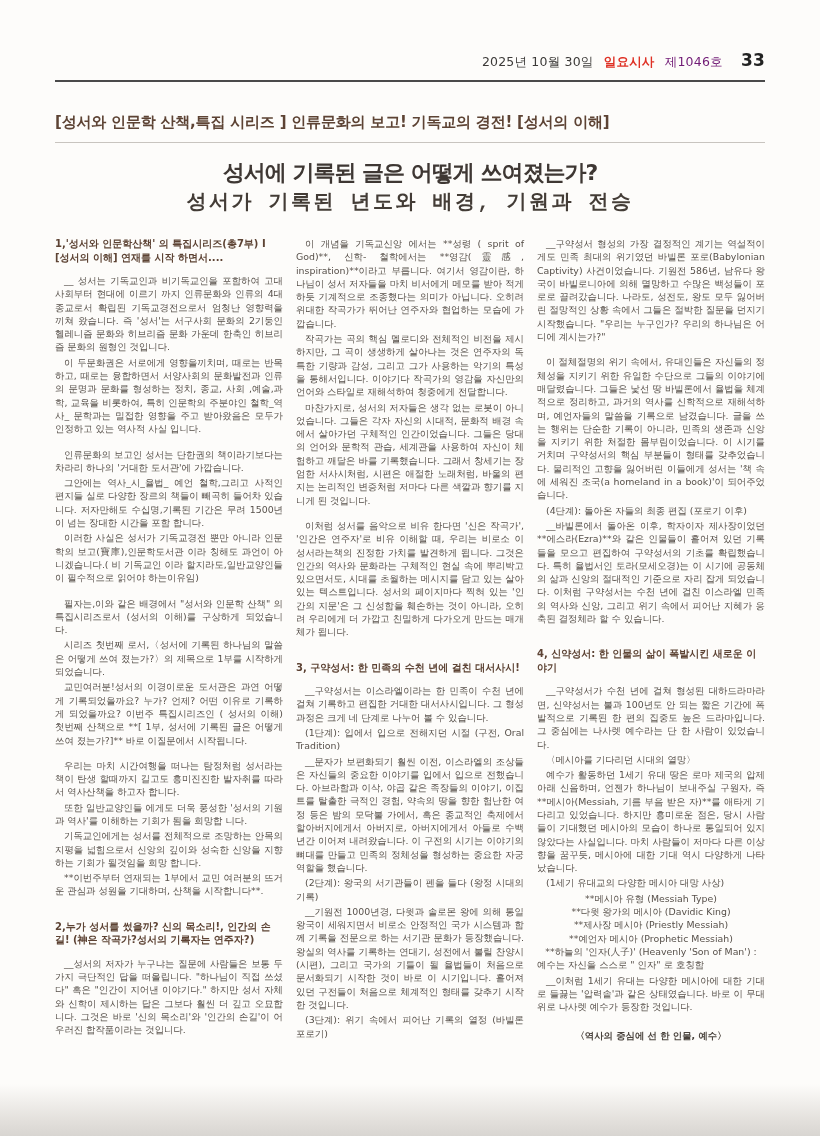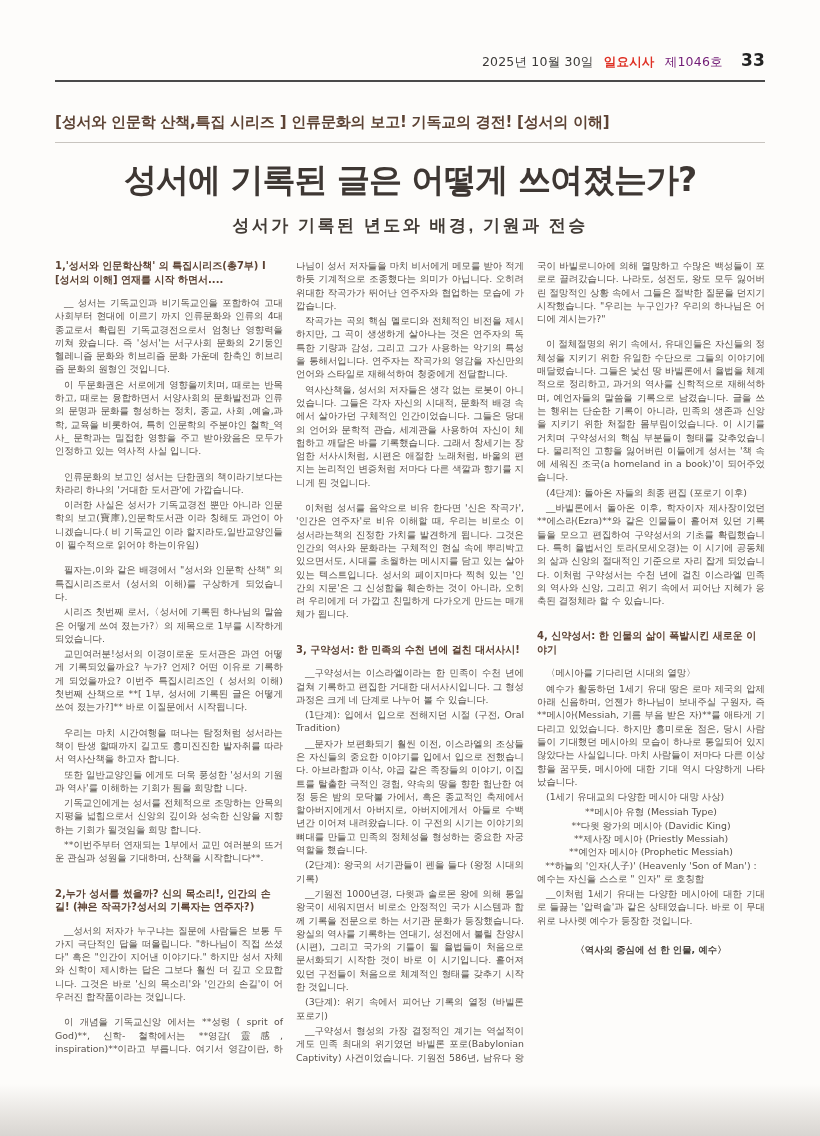--- a/index.html
+++ b/index.html
@@ -26,27 +26,27 @@
   .page-no{font-size:17px;font-weight:bold;color:#222;display:inline-block;margin-left:14px;}
   .rule-dark{height:2px;background:#4a4a4a;margin-top:9px;}
   
   .kicker{
     margin-top:31px;font-size:15px;font-weight:bold;color:#5d4334;
     letter-spacing:-.2px;
   }
   .rule-light{height:1px;background:#c8c4bf;margin-top:10px;}
   
   .headline{
-    margin-top:15px;text-align:center;font-size:33px;font-weight:800;
+    margin-top:15px;text-align:center;font-size:22px;font-weight:800;
     color:#3e3733;letter-spacing:-1px;
   }
   .deck{
-    margin-top:11px;text-align:center;font-size:17px;font-weight:bold;
+    margin-top:0;text-align:center;font-size:20px;font-weight:bold;
     color:#433c36;letter-spacing:2.5px;
-    font-family:Liberation Sans, sans-serif;
+    font-family:Liberation Mono, monospace;
   }
   
   .cols{
     margin-top:22px;height:806px;overflow:hidden;
     column-count:3;column-gap:13px;column-fill:auto;
     font-size:9.4px;line-height:13.3px;color:#57504a;
     text-align:justify;
   }
   .sec-h{
     font-weight:bold;color:#5d4334;font-size:10px;line-height:13.5px;
@@ -77,46 +77,48 @@
   <div class="rule-light"></div>
 
   <div class="headline">성서에 기록된 글은 어떻게 쓰여졌는가?</div>
   <div class="deck">성서가 기록된 년도와 배경, 기원과 전승</div>
 
   <div class="cols">
     <div class="sec-h first">1,'성서와 인문학산책' 의 특집시리즈(총7부) I [성서의 이해] 연재를 시작 하면서....</div>
     <p class="para">__ 성서는 기독교인과 비기독교인을 포함하여 고대사회부터 현대에 이르기 까지 인류문화와 인류의 4대종교로서 확립된 기독교경전으로서 엄청난 영향력을 끼쳐 왔습니다. 즉 '성서'는 서구사회 문화의 2기둥인 헬레니즘 문화와 히브리즘 문화 가운데 한축인 히브리즘 문화의 원형인 것입니다.</p>
     <p class="para">이 두문화권은 서로에게 영향을끼치며, 때로는 반목하고, 때로는 융합하면서 서양사회의 문화발전과 인류의 문명과 문화를 형성하는 정치, 종교, 사회 ,예술,과학, 교육을 비롯하여, 특히 인문학의 주분야인 철학_역사_ 문학과는 밀접한 영향을 주고 받아왔음은 모두가 인정하고 있는 역사적 사실 입니다.</p>
     <p class="para gap">인류문화의 보고인 성서는 단한권의 책이라기보다는 차라리 하나의 '거대한 도서관'에 가깝습니다.</p>
+    <p class="para">그안에는 역사_시_율법_ 예언 철학,그리고 사적인 편지들 실로 다양한 장르의 책들이 빼곡히 들어차 있습니다. 저자만해도 수십명,기록된 기간은 무려 1500년이 넘는 장대한 시간을 포함 합니다.</p>
     <p class="para">이러한 사실은 성서가 기독교경전 뿐만 아니라 인문학의 보고(寶庫),인문학도서관 이라 칭해도 과언이 아니겠습니다.( 비 기독교인 이라 할지라도,일반교양인들이 필수적으로 읽어야 하는이유임)</p>
     <p class="para gap">필자는,이와 같은 배경에서 "성서와 인문학 산책" 의 특집시리즈로서 (성서의 이해)를 구상하게 되었습니다.</p>
     <p class="para">시리즈 첫번째 로서,〈성서에 기록된 하나님의 말씀은 어떻게 쓰여 졌는가?〉의 제목으로 1부를 시작하게 되었습니다.</p>
     <p class="para">교민여러분!성서의 이경이로운 도서관은 과연 어떻게 기록되었을까요? 누가? 언제? 어떤 이유로 기록하게 되었을까요? 이번주 특집시리즈인 ( 성서의 이해) 첫번째 산책으로 **[ 1부, 성서에 기록된 글은 어떻게 쓰여 졌는가?]** 바로 이질문에서 시작됩니다.</p>
     <p class="para gap">우리는 마치 시간여행을 떠나는 탐정처럼 성서라는 책이 탄생 할때까지 길고도 흥미진진한 발자취를 따라서 역사산책을 하고자 합니다.</p>
     <p class="para">또한 일반교양인들 에게도 더욱 풍성한 '성서의 기원과 역사'를 이해하는 기회가 됨을 희망합 니다.</p>
     <p class="para">기독교인에게는 성서를 전체적으로 조망하는 안목의 지평을 넓힘으로서 신앙의 깊이와 성숙한 신앙을 지향하는 기회가 될것임을 희망 합니다.</p>
     <p class="para">**이번주부터 연재되는 1부에서 교민 여러분의 뜨거운 관심과 성원을 기대하며, 산책을 시작합니다**.</p>
     <div class="sec-h">2,누가 성서를 썼을까? 신의 목소리!, 인간의 손길! (神은 작곡가?성서의 기록자는 연주자?)</div>
     <p class="para">__성서의 저자가 누구냐는 질문에 사람들은 보통 두 가지 극단적인 답을 떠올립니다. "하나님이 직접 쓰셨다" 혹은 "인간이 지어낸 이야기다." 하지만 성서 자체와 신학이 제시하는 답은 그보다 훨씬 더 깊고 오묘합니다. 그것은 바로 '신의 목소리'와 '인간의 손길'이 어우러진 합작품이라는 것입니다.</p>
     <p class="para gap">이 개념을 기독교신앙 에서는 **성령 ( sprit of God)**, 신학- 철학에서는 **영감(靈感, inspiration)**이라고 부릅니다. 여기서 영감이란, 하나님이 성서 저자들을 마치 비서에게 메모를 받아 적게 하듯 기계적으로 조종했다는 의미가 아닙니다. 오히려 위대한 작곡가가 뛰어난 연주자와 협업하는 모습에 가깝습니다.</p>
-    <p class="para">작곡가는 곡의 핵심 멜로디와 전체적인 비전을 제시하지만, 그 곡이 생생하게 살아나는 것은 연주자의 독특한 기량과 감성, 그리고 그가 사용하는 악기의 특성을 통해서입니다. 연주자는 작곡가의 영감을 자신만의 언어와 스타일로 재해석하여 청중에게 전달합니다.</p>
-    <p class="para">역사산책을, 성서의 저자들은 생각 없는 로봇이 아니었습니다. 그들은 각자 자신의 시대적, 문화적 배경 속에서 살아가던 구체적인 인간이었습니다. 그들은 당대의 언어와 문학적 관습, 세계관을 사용하여 자신이 체험하고 깨달은 바를 기록했습니다. 그래서 창세기는 장엄한 서사시처럼, 시편은 애절한 노래처럼, 바울의 편지는 논리적인 변증처럼 저마다 다른 색깔과 향기를 지니게 된 것입니다.</p>
+    <p class="para">작곡가는 곡의 핵심 멜로디와 전체적인 비전을 제시하지만, 그 곡이 생생하게 살아나는 것은 연주자의 독특한 기량과 감성, 그리고 그가 사용하는 악기의 특성을 통해서입니다. 이야기다 작곡가의 영감을 자신만의 언어와 스타일로 재해석하여 청중에게 전달합니다.</p>
+    <p class="para">마찬가지로, 성서의 저자들은 생각 없는 로봇이 아니었습니다. 그들은 각자 자신의 시대적, 문화적 배경 속에서 살아가던 구체적인 인간이었습니다. 그들은 당대의 언어와 문학적 관습, 세계관을 사용하여 자신이 체험하고 깨달은 바를 기록했습니다. 그래서 창세기는 장엄한 서사시처럼, 시편은 애절한 노래처럼, 바울의 편지는 논리적인 변증처럼 저마다 다른 색깔과 향기를 지니게 된 것입니다.</p>
     <p class="para gap">이처럼 성서를 음악으로 비유 한다면 '신은 작곡가', '인간은 연주자'로 비유 이해할 때, 우리는 비로소 이 성서라는책의 진정한 가치를 발견하게 됩니다. 그것은 인간의 역사와 문화라는 구체적인 현실 속에 뿌리박고 있으면서도, 시대를 초월하는 메시지를 담고 있는 살아있는 텍스트입니다. 성서의 페이지마다 찍혀 있는 '인간의 지문'은 그 신성함을 훼손하는 것이 아니라, 오히려 우리에게 더 가깝고 친밀하게 다가오게 만드는 매개체가 됩니다.</p>
     <div class="sec-h">3, 구약성서: 한 민족의 수천 년에 걸친 대서사시!</div>
     <p class="para">__구약성서는 이스라엘이라는 한 민족이 수천 년에 걸쳐 기록하고 편집한 거대한 대서사시입니다. 그 형성 과정은 크게 네 단계로 나누어 볼 수 있습니다.</p>
     <p class="sub gap">(1단계): 입에서 입으로 전해지던 시절 (구전, Oral Tradition)</p>
     <p class="para">__문자가 보편화되기 훨씬 이전, 이스라엘의 조상들은 자신들의 중요한 이야기를 입에서 입으로 전했습니다. 아브라함과 이삭, 야곱 같은 족장들의 이야기, 이집트를 탈출한 극적인 경험, 약속의 땅을 향한 험난한 여정 등은 밤의 모닥불 가에서, 혹은 종교적인 축제에서 할아버지에게서 아버지로, 아버지에게서 아들로 수백 년간 이어져 내려왔습니다. 이 구전의 시기는 이야기의 뼈대를 만들고 민족의 정체성을 형성하는 중요한 자궁 역할을 했습니다.</p>
     <p class="sub gap">(2단계): 왕국의 서기관들이 펜을 들다 (왕정 시대의 기록)</p>
     <p class="para">__기원전 1000년경, 다윗과 솔로몬 왕에 의해 통일 왕국이 세워지면서 비로소 안정적인 국가 시스템과 함께 기록을 전문으로 하는 서기관 문화가 등장했습니다. 왕실의 역사를 기록하는 연대기, 성전에서 불릴 찬양시(시편), 그리고 국가의 기틀이 될 율법들이 처음으로 문서화되기 시작한 것이 바로 이 시기입니다. 흩어져 있던 구전들이 처음으로 체계적인 형태를 갖추기 시작한 것입니다.</p>
     <p class="sub gap">(3단계): 위기 속에서 피어난 기록의 열정 (바빌론 포로기)</p>
     <p class="para">__구약성서 형성의 가장 결정적인 계기는 역설적이게도 민족 최대의 위기였던 바빌론 포로(Babylonian Captivity) 사건이었습니다. 기원전 586년, 남유다 왕국이 바빌로니아에 의해 멸망하고 수많은 백성들이 포로로 끌려갔습니다. 나라도, 성전도, 왕도 모두 잃어버린 절망적인 상황 속에서 그들은 절박한 질문을 던지기 시작했습니다. "우리는 누구인가? 우리의 하나님은 어디에 계시는가?"</p>
     <p class="para gap">이 절체절명의 위기 속에서, 유대인들은 자신들의 정체성을 지키기 위한 유일한 수단으로 그들의 이야기에 매달렸습니다. 그들은 낯선 땅 바빌론에서 율법을 체계적으로 정리하고, 과거의 역사를 신학적으로 재해석하며, 예언자들의 말씀을 기록으로 남겼습니다. 글을 쓰는 행위는 단순한 기록이 아니라, 민족의 생존과 신앙을 지키기 위한 처절한 몸부림이었습니다. 이 시기를 거치며 구약성서의 핵심 부분들이 형태를 갖추었습니다. 물리적인 고향을 잃어버린 이들에게 성서는 '책 속에 세워진 조국(a homeland in a book)'이 되어주었습니다.</p>
     <p class="sub gap">(4단계): 돌아온 자들의 최종 편집 (포로기 이후)</p>
     <p class="para">__바빌론에서 돌아온 이후, 학자이자 제사장이었던 **에스라(Ezra)**와 같은 인물들이 흩어져 있던 기록들을 모으고 편집하여 구약성서의 기초를 확립했습니다. 특히 율법서인 토라(모세오경)는 이 시기에 공동체의 삶과 신앙의 절대적인 기준으로 자리 잡게 되었습니다. 이처럼 구약성서는 수천 년에 걸친 이스라엘 민족의 역사와 신앙, 그리고 위기 속에서 피어난 지혜가 응축된 결정체라 할 수 있습니다.</p>
     <div class="sec-h">4, 신약성서: 한 인물의 삶이 폭발시킨 새로운 이야기</div>
+    <p class="para">__구약성서가 수천 년에 걸쳐 형성된 대하드라마라면, 신약성서는 불과 100년도 안 되는 짧은 기간에 폭발적으로 기록된 한 편의 집중도 높은 드라마입니다. 그 중심에는 나사렛 예수라는 단 한 사람이 있었습니다.</p>
     <p class="sub gap">〈메시아를 기다리던 시대의 열망〉</p>
     <p class="para">예수가 활동하던 1세기 유대 땅은 로마 제국의 압제 아래 신음하며, 언젠가 하나님이 보내주실 구원자, 즉 **메시아(Messiah, 기름 부음 받은 자)**를 애타게 기다리고 있었습니다. 하지만 흥미로운 점은, 당시 사람들이 기대했던 메시아의 모습이 하나로 통일되어 있지 않았다는 사실입니다. 마치 사람들이 저마다 다른 이상향을 꿈꾸듯, 메시아에 대한 기대 역시 다양하게 나타났습니다.</p>
     <p class="sub gap">(1세기 유대교의 다양한 메시아 대망 사상)</p>
     <p class="list-c">**메시아 유형 (Messiah Type)</p>
     <p class="list-c">**다윗 왕가의 메시아 (Davidic King)</p>
     <p class="list-c">**제사장 메시아 (Priestly Messiah)</p>
     <p class="list-c">**예언자 메시아 (Prophetic Messiah)</p>
     <p class="list-c">**하늘의 '인자(人子)' (Heavenly 'Son of Man') :</p>
     <p class="note">예수는 자신을 스스로 " 인자" 로 호칭함</p>
     <p class="para">__이처럼 1세기 유대는 다양한 메시아에 대한 기대로 들끓는 '압력솥'과 같은 상태였습니다. 바로 이 무대 위로 나사렛 예수가 등장한 것입니다.</p>

